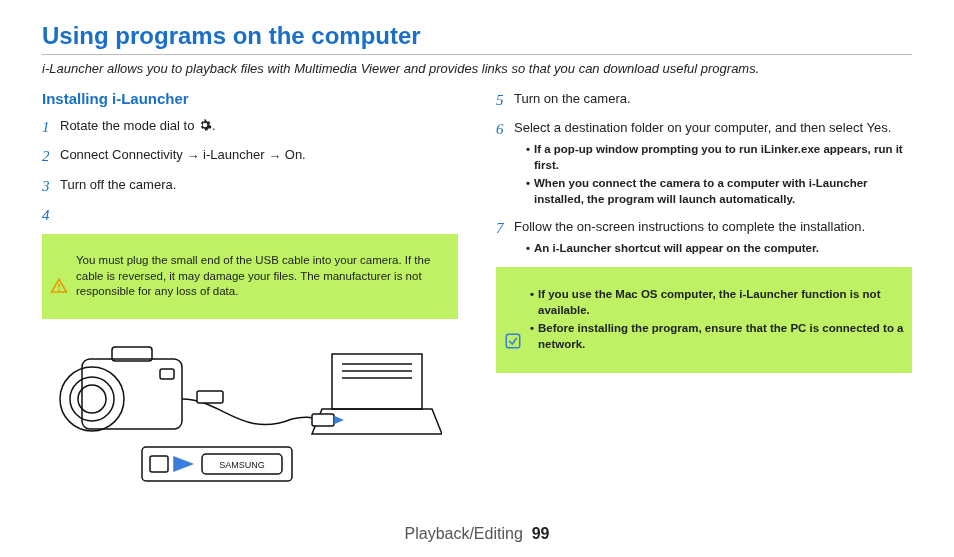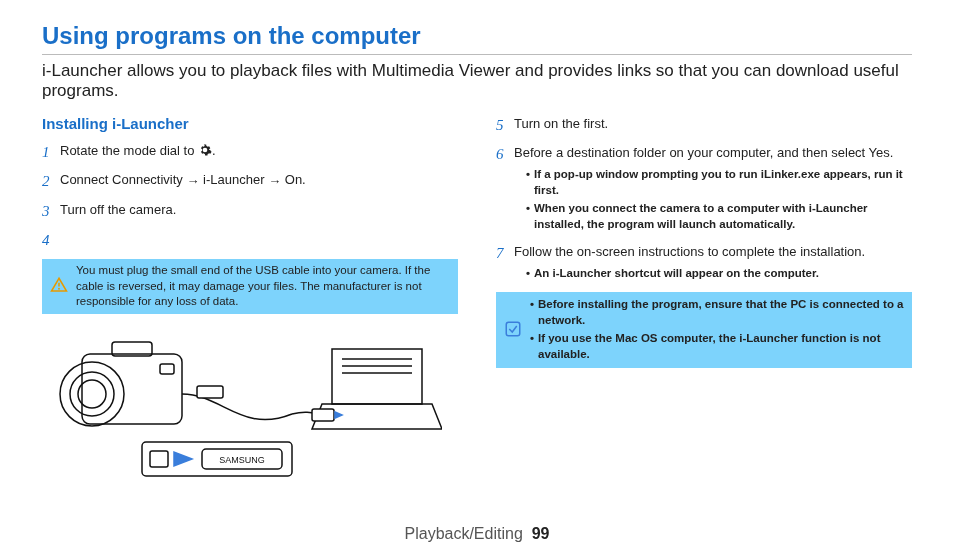--- a/index.html
+++ b/index.html
@@ -21,22 +21,23 @@
     font-size: 24px;
     font-weight: bold;
     margin: 0 0 4px 0;
   }
   .hr {
     border: none;
     border-top: 1px solid #bbb;
     margin: 0 0 6px 0;
   }
   .intro {
-    font-size: 17px;
+    font-size: 13px;
     margin: 0 0 14px 0;
+    font-style: italic;
   }
   .columns {
     display: flex;
     gap: 38px;
   }
   .col {
     flex: 1;
     min-width: 0;
   }
   .subhead {
@@ -65,24 +66,24 @@
     flex: 1;
   }
   .step-text .bold {
     font-weight: normal;
   }
   .gear-icon {
     display: inline-block;
     vertical-align: -2px;
   }
   .note-box {
-    background: #7dd3fc;
+    background: #bef264;
     display: flex;
-    align-items: center;
-    padding: 4px 8px;
+    align-items: flex-end;
+    padding: 19px 8px;
     margin: 6px 0 10px 0;
     font-size: 11.5px;
     line-height: 1.35;
   }
   .note-icon-warn {
     flex: 0 0 20px;
     margin-right: 6px;
     margin-top: 2px;
   }
   .note-icon-check {
@@ -213,27 +214,27 @@
             <text x="200" y="139" text-anchor="middle" font-size="9" fill="#111" font-family="Arial" stroke="none">SAMSUNG</text>
           </g>
         </svg>
       </div>
     </div>
 
     <div class="col">
 
       <div class="step">
         <div class="step-num">5</div>
-        <div class="step-text">Turn on the first.</div>
+        <div class="step-text">Turn on the camera.</div>
       </div>
 
       <div class="step">
         <div class="step-num">6</div>
         <div class="step-text">
-          <span>Before a destination folder on your computer, and then select </span><span class="bold">Yes</span><span>.</span>
+          <span>Select a destination folder on your computer, and then select </span><span class="bold">Yes</span><span>.</span>
           <ul class="sub-list">
             <li>If a pop-up window prompting you to run iLinker.exe appears, run it first.</li>
             <li>When you connect the camera to a computer with i-Launcher installed, the program will launch automatically.</li>
           </ul>
         </div>
       </div>
 
       <div class="step">
         <div class="step-num">7</div>
         <div class="step-text">
@@ -245,22 +246,22 @@
       </div>
 
       <div class="note-box">
         <span class="note-icon-check">
           <svg width="18" height="18" viewBox="0 0 24 24">
               <rect x="3" y="3" width="18" height="18" rx="3" fill="none" stroke="#3a7edb" stroke-width="2"></rect>
               <path d="M7 12 L11 16 L17 8" fill="none" stroke="#3a7edb" stroke-width="2"></path>
             </svg>
         </span>
         <ul class="sub-list">
+          <li>If you use the Mac OS computer, the i-Launcher function is not available.</li>
           <li>Before installing the program, ensure that the PC is connected to a network.</li>
-          <li>If you use the Mac OS computer, the i-Launcher function is not available.</li>
         </ul>
       </div>
 
     </div>
   </div>
 </div>
 
 <div class="footer">
   <span>Playback/Editing</span>&nbsp;&nbsp;<span class="pn">99</span>
 </div>

